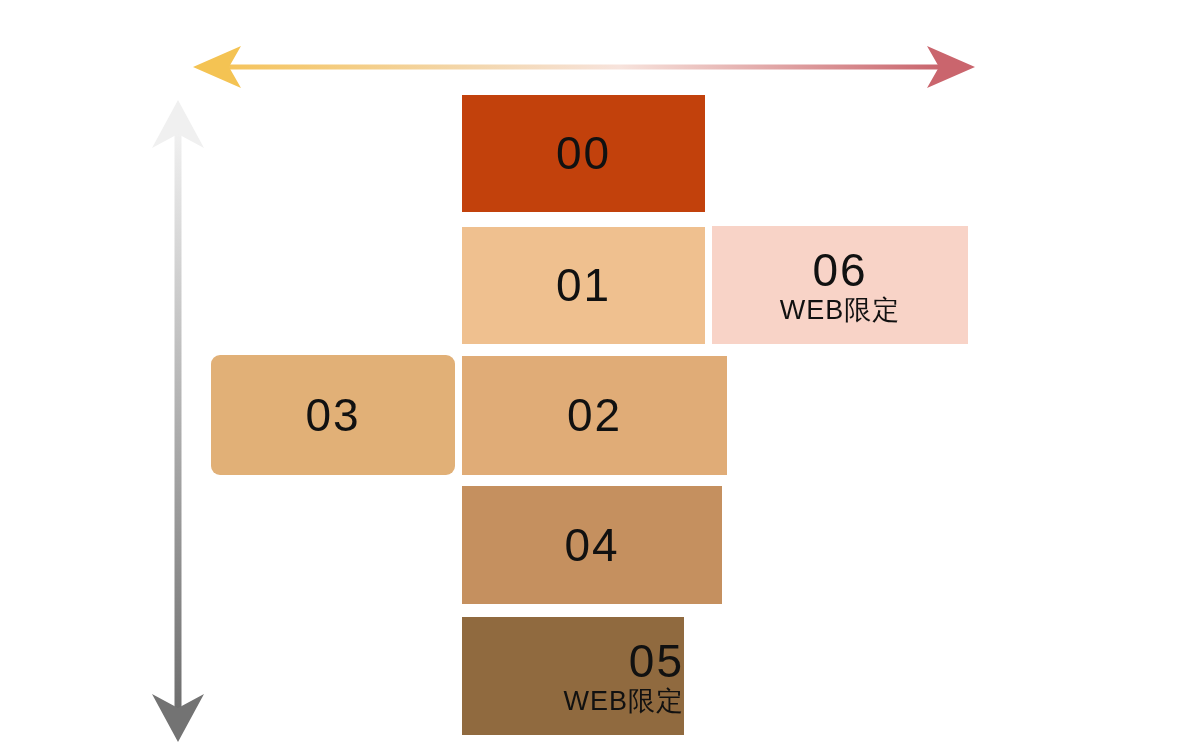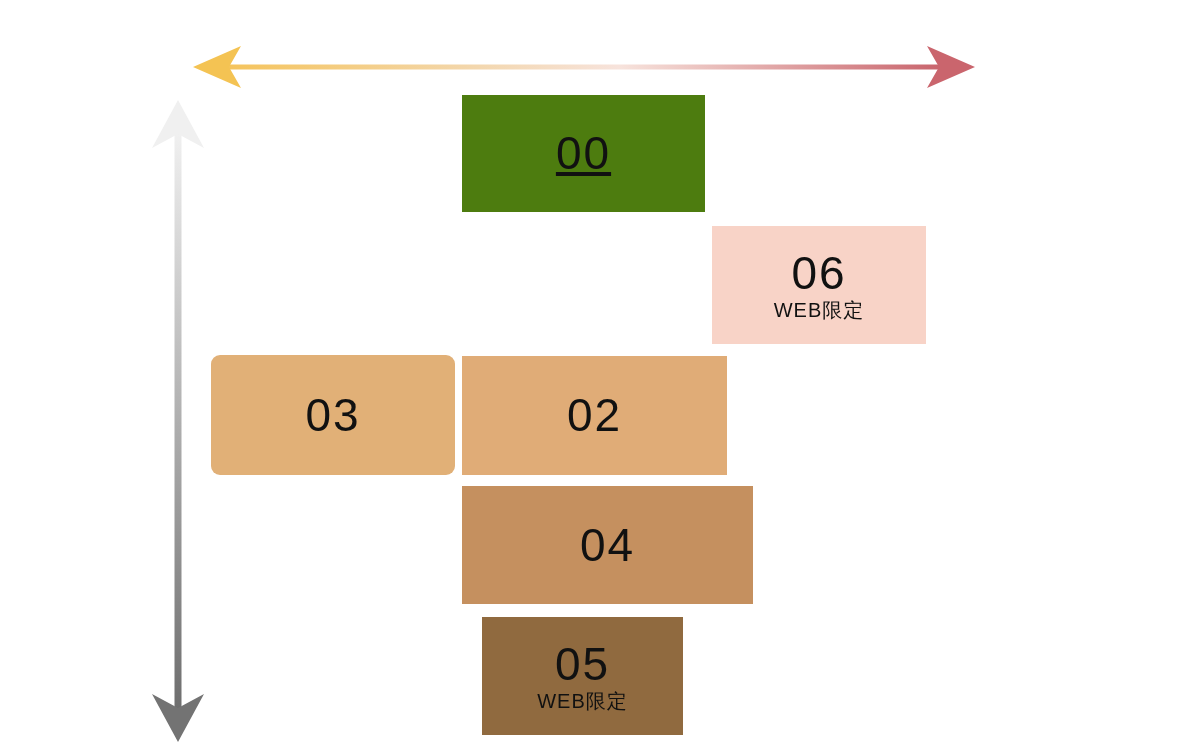--- a/index.html
+++ b/index.html
@@ -14,29 +14,29 @@
 
   .swatch {
     position: absolute;
     display: flex; flex-direction: column;
     align-items: center; justify-content: center;
     color: #111111;
     line-height: 1.05;
     text-align: center;
   }
   .swatch .code { font-size: 46px; letter-spacing: 2px; }
-  .swatch .note { font-size: 20px; letter-spacing: 1px; margin-top: 2px; }
+  .swatch .note { font-size: 27px; letter-spacing: 1px; margin-top: 2px; }
 
   .pos-00 { left: 462px; top:  95px; width: 243px; height: 117px; }
   .pos-01 { left: 462px; top: 227px; width: 243px; height: 117px; }
-  .pos-06 { left: 712px; top: 226px; width: 214px; height: 118px; }
+  .pos-06 { left: 712px; top: 226px; width: 256px; height: 118px; }
   .pos-03 { left: 211px; top: 355px; width: 244px; height: 120px; }
   .pos-02 { left: 462px; top: 356px; width: 265px; height: 119px; }
-  .pos-04 { left: 462px; top: 486px; width: 291px; height: 118px; }
-  .pos-05 { left: 482px; top: 617px; width: 201px; height: 118px; }
+  .pos-04 { left: 462px; top: 486px; width: 260px; height: 118px; }
+  .pos-05 { left: 462px; top: 617px; width: 222px; height: 118px; align-items: flex-end; }
 </style>
 </head>
 <body>
 
 <div class="stage">
 
   <svg id="h-axis" class="axis" viewBox="0 0 795 48" xmlns="http://www.w3.org/2000/svg">
     <defs>
       <linearGradient id="hgrad" x1="0" y1="0" x2="1" y2="0">
         <stop offset="0" stop-color="#F5C45C"></stop>
@@ -55,24 +55,27 @@
       <linearGradient id="vgrad" x1="0" y1="0" x2="0" y2="1">
         <stop offset="0" stop-color="#F0F0F0"></stop>
         <stop offset="1" stop-color="#6E6E6E"></stop>
       </linearGradient>
     </defs>
     <rect x="24.5" y="38" width="7" height="574" fill="url(#vgrad)"></rect>
     <path d="M28,4 L54,52 L28,38 L2,52 Z" fill="#F0F0F0"></path>
     <path d="M28,646 L54,598 L28,612 L2,598 Z" fill="#737373"></path>
   </svg>
 
-  <div class="swatch pos-00" style="background-color: #4d7c0f; text-decoration: underline;">
+  <div class="swatch pos-00" style="background-color: #c2410c;">
     <span class="code">00</span>
   </div>
 
+  <div class="swatch pos-01" style="background-color: rgb(239, 192, 143);">
+    <span class="code">01</span>
+  </div>
 
   <div class="swatch pos-06" style="background-color: rgb(248, 211, 199);">
     <span class="code">06</span>
     <span class="note">WEB限定</span>
   </div>
 
   <div class="swatch pos-03" style="background-color: rgb(225, 176, 119); border-radius: 9px;">
     <span class="code">03</span>
   </div>
 

